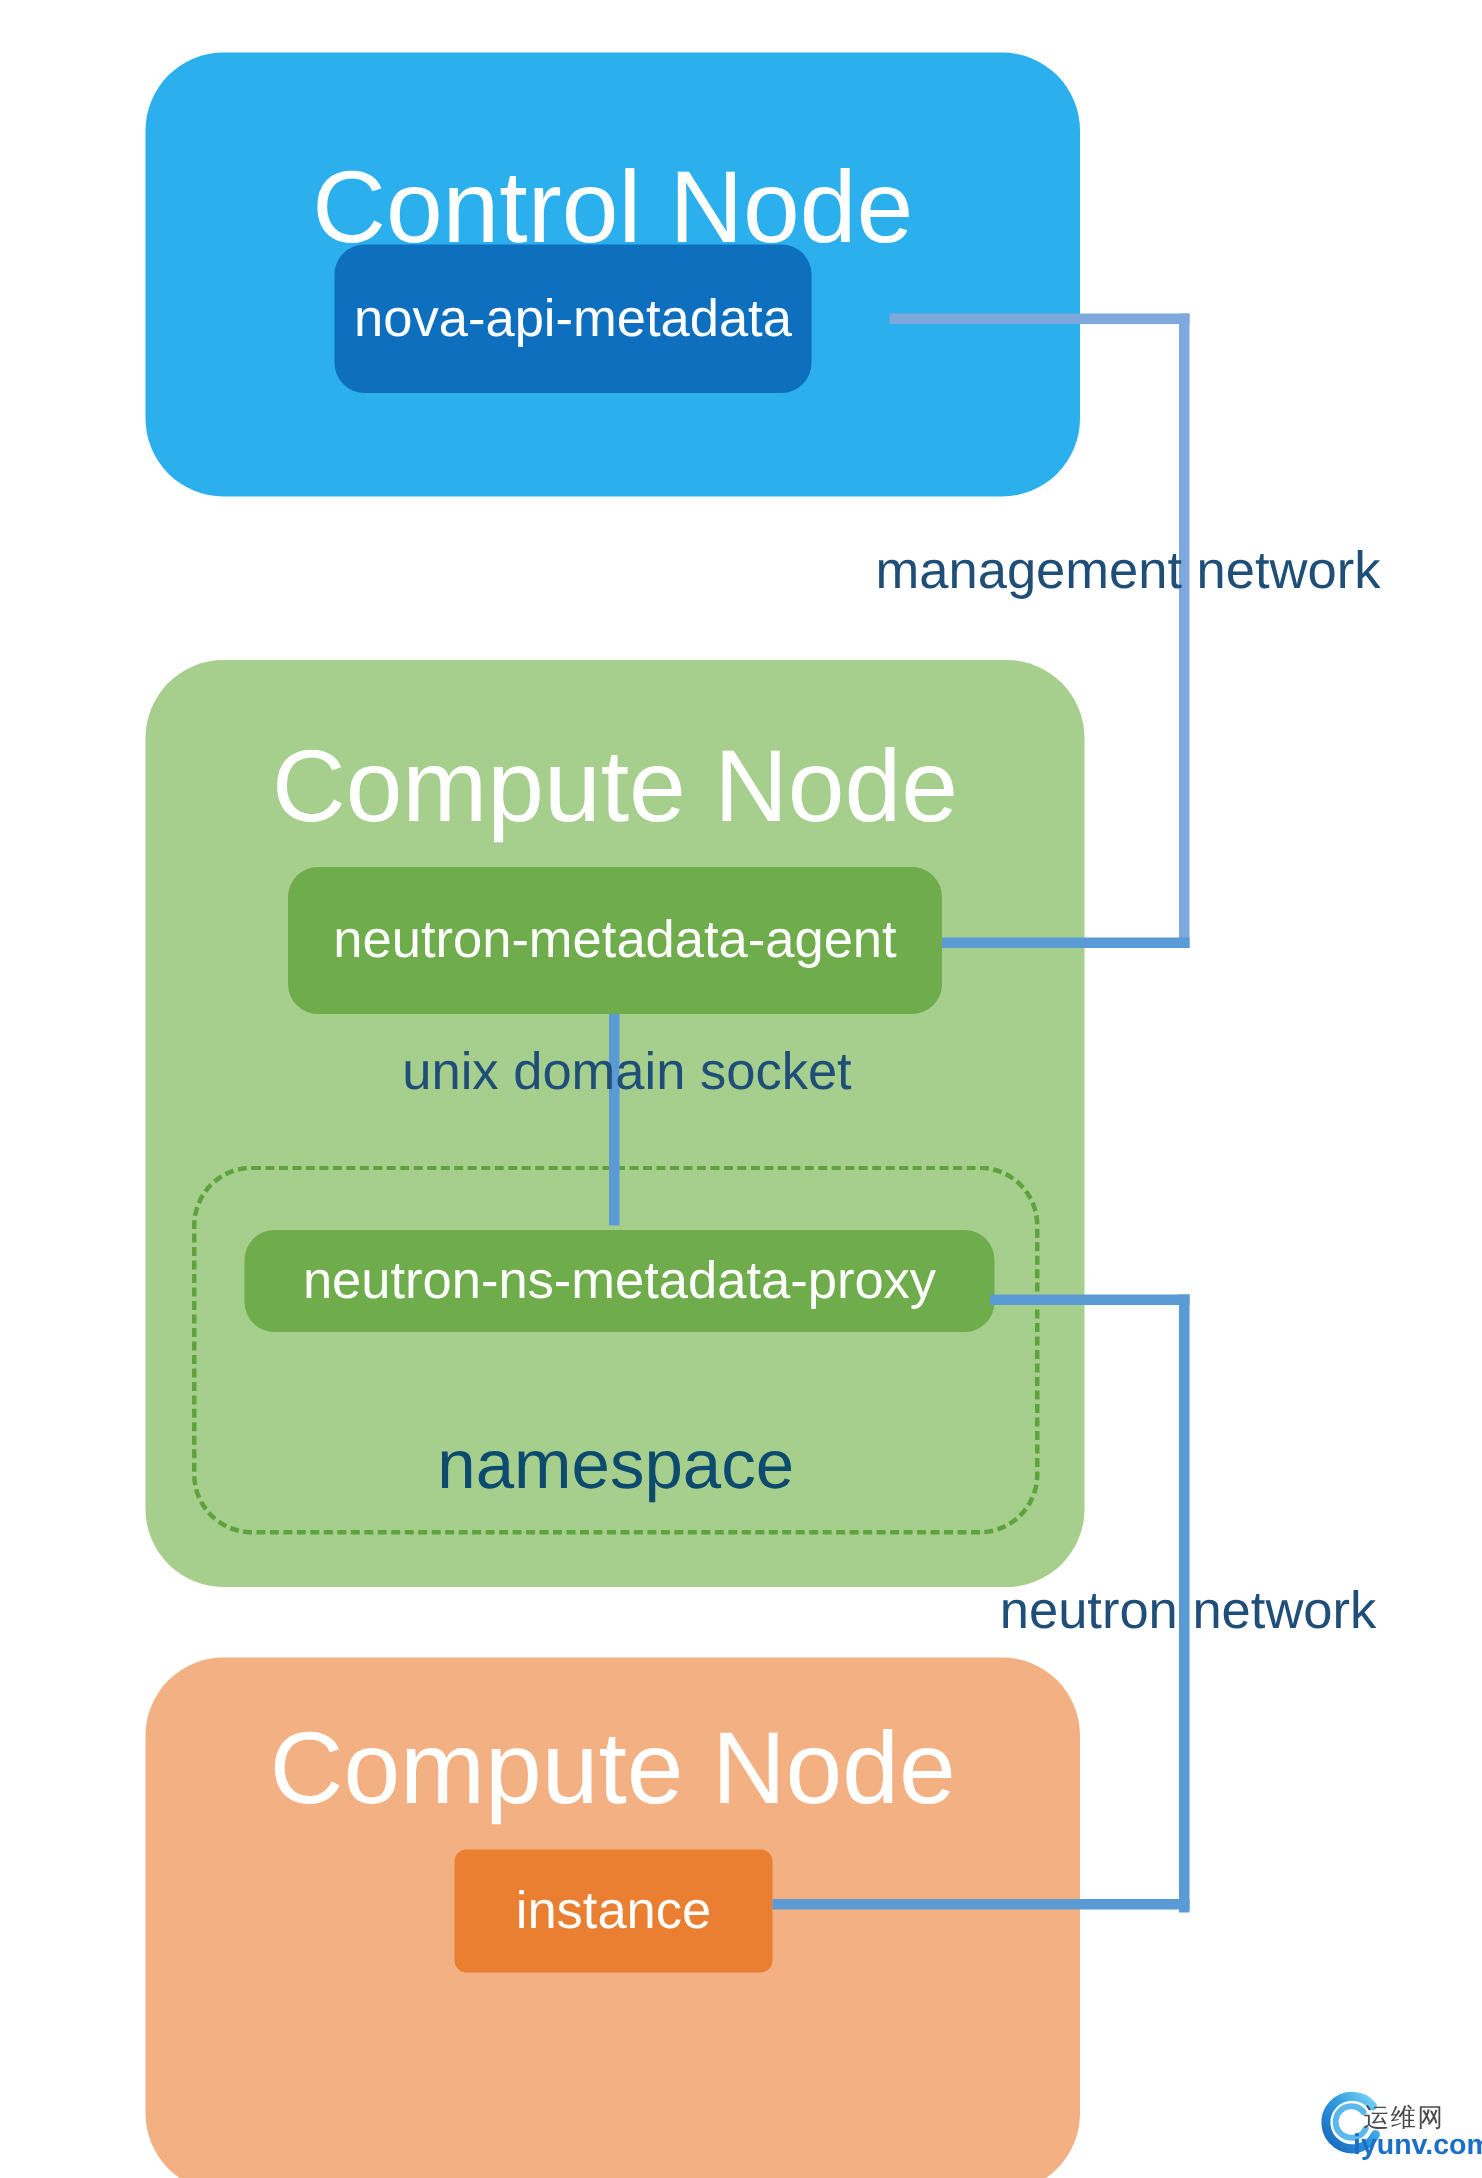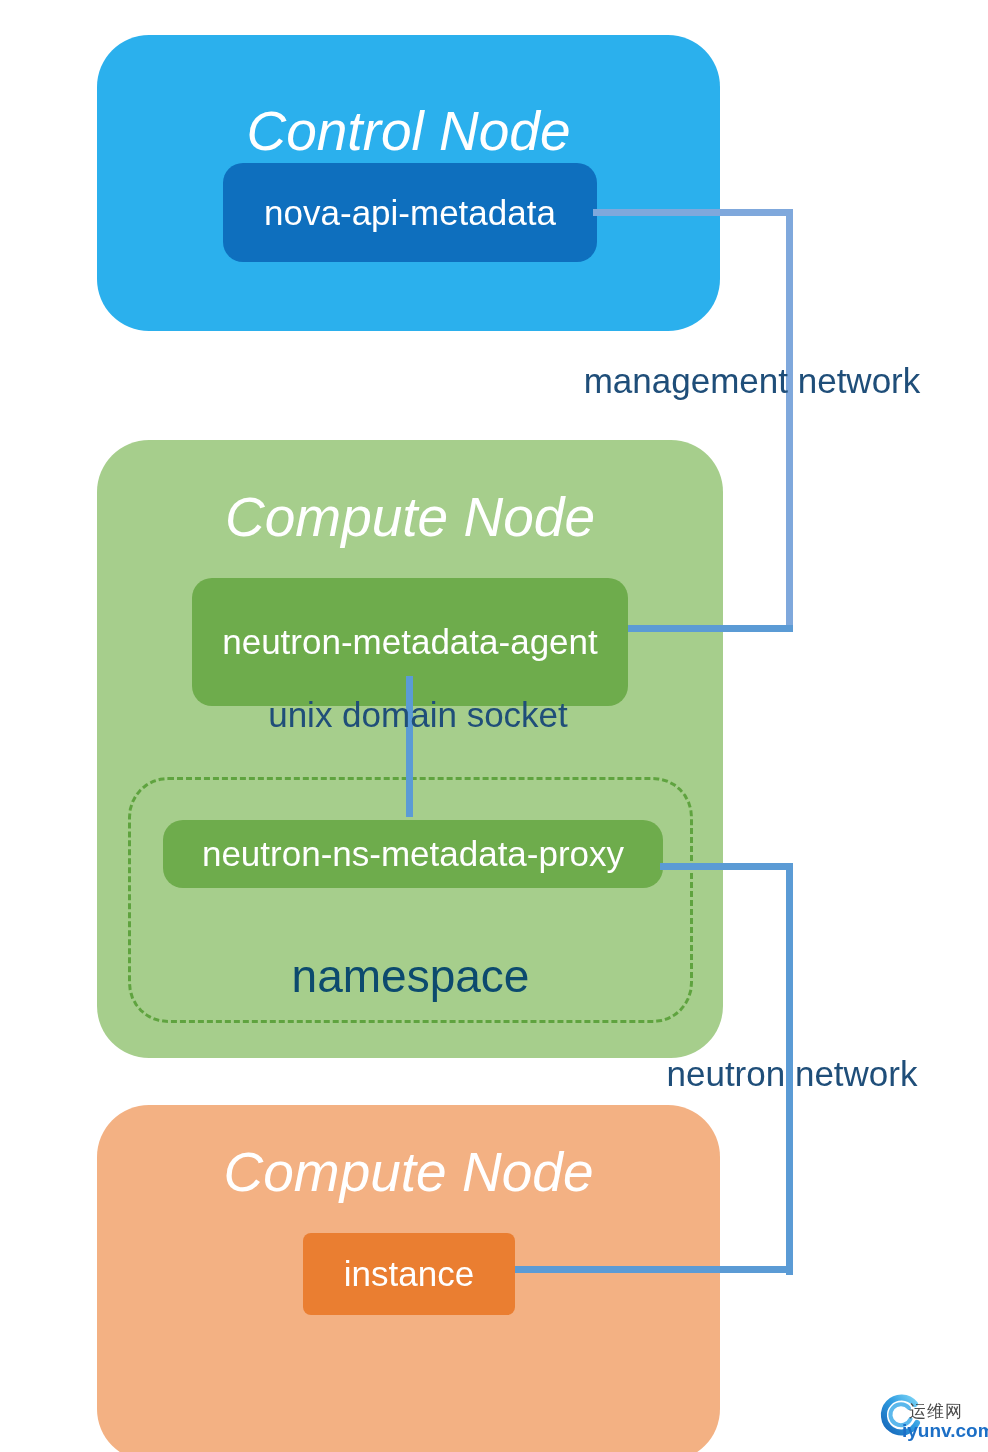--- a/index.html
+++ b/index.html
@@ -20,43 +20,42 @@
   }
   .node-control  { left: 97px;  top: 35px;   width: 623px; height: 296px; background: var(--control-fill, #2BB0ED); }
   .node-network  { left: 97px;  top: 440px;  width: 626px; height: 618px; background: var(--network-fill, #A6CE8C); }
   .node-compute  { left: 97px;  top: 1105px; width: 623px; height: 356px; background: var(--compute-fill, #F3B183); }
 
   .node-title {
     position: absolute;
     left: 0; width: 100%;
     text-align: center;
     color: #ffffff;
-    font-size: 55px;
+    font-size: 68px;
     line-height: 1.1;
     letter-spacing: 0px;
     white-space: nowrap;
-    font-style: italic;
   }
   .node-control .node-title { top: 66px; }
   .node-network .node-title { top: 487px - 440px; top: 47px; }
   .node-compute .node-title { top: 37px; }
 
   
   .component {
     position: absolute;
     border-radius: 20px;
     color: #ffffff;
     font-size: 35px;
     display: flex;
     align-items: center;
     justify-content: center;
     white-space: nowrap;
   }
-  .comp-nova     { left: 223px - 97px; left: 126px; top: 128px; width: 374px; height: 99px; background: var(--control-component-fill, #0E6FBE); }
-  .comp-agent    { left: 95px;  top: 138px; width: 436px; height: 128px;  background: var(--network-component-fill, #6EAC4C); }
+  .comp-nova     { left: 223px - 97px; left: 126px; top: 128px; width: 318px; height: 99px; background: var(--control-component-fill, #0E6FBE); }
+  .comp-agent    { left: 95px;  top: 138px; width: 436px; height: 98px;  background: var(--network-component-fill, #6EAC4C); }
   .comp-proxy    { left: 32px;  top: 40px;  width: 500px; height: 68px;  background: var(--network-component-fill, #6EAC4C); }
   .comp-instance { left: 206px; top: 128px; width: 212px; height: 82px;  background: var(--compute-component-fill, #EA7E31); border-radius: 8px; }
 
   
   .namespace {
     position: absolute;
     left: 31px; top: 337px;
     width: 565px; height: 246px;
     border: 3px dashed var(--namespace-dash, #5FA33F);
     border-radius: 40px;

